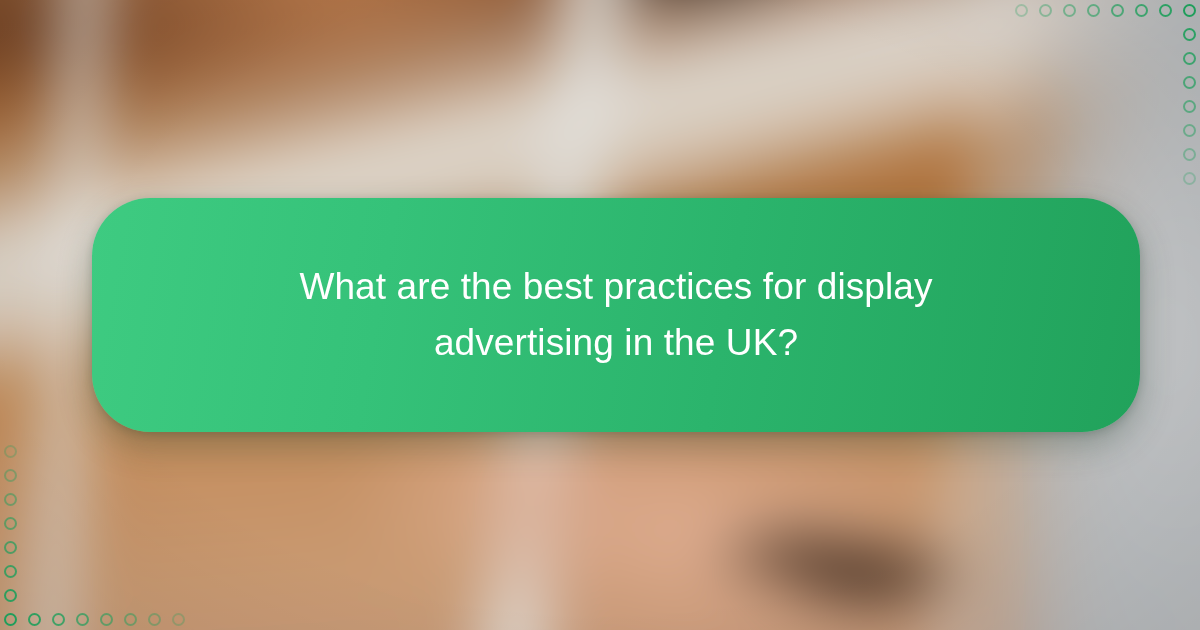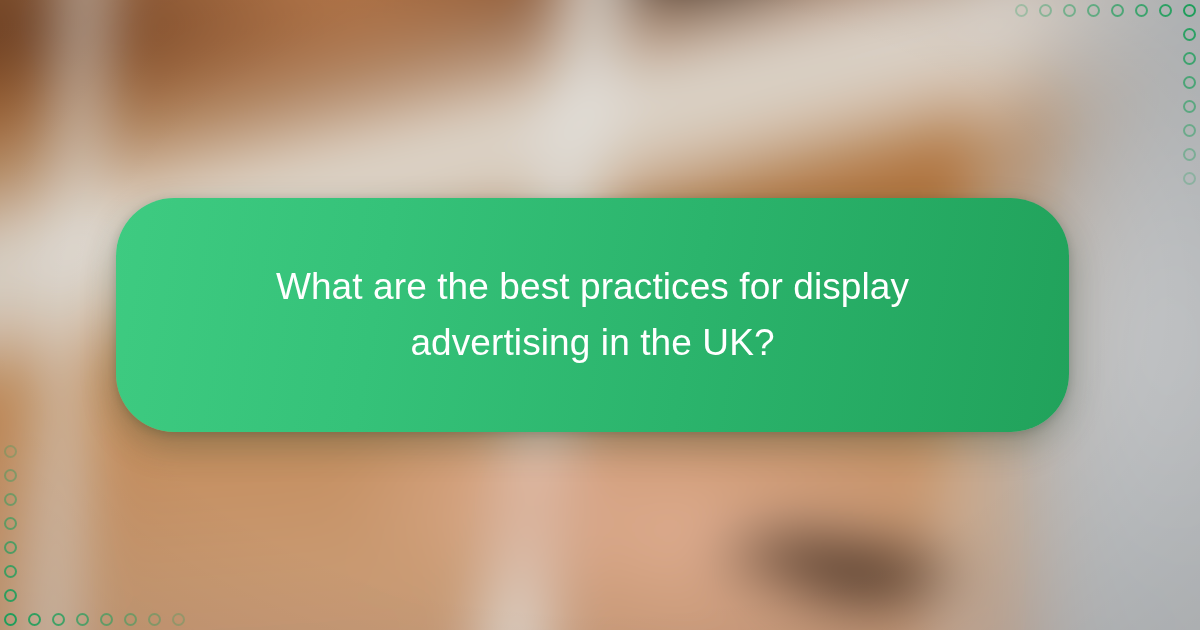--- a/index.html
+++ b/index.html
@@ -79,22 +79,22 @@
     width:13px; height:13px;
     border-radius:50%;
     border:2.5px solid #1f9e5b;
   }
   .dots-tr { top:0; right:0; width:220px; height:220px; }
   .dots-bl { bottom:0; left:0;  width:220px; height:220px; }
 
   
   .card {
     position:absolute;
-    left:116px; top:198px;
-    width:953px; height:234px;
+    left:92px; top:198px;
+    width:1048px; height:234px;
     border-radius:58px;
     background:linear-gradient(100deg, #3ecb81 0%, #35c279 28%, #2bb46c 60%, #21a25b 100%);
     box-shadow:0 14px 34px rgba(28,60,42,.30), 0 2px 8px rgba(20,50,34,.18);
     display:flex;
     align-items:center;
     justify-content:center;
     padding:0 72px;
   }
 
   .card-text {

